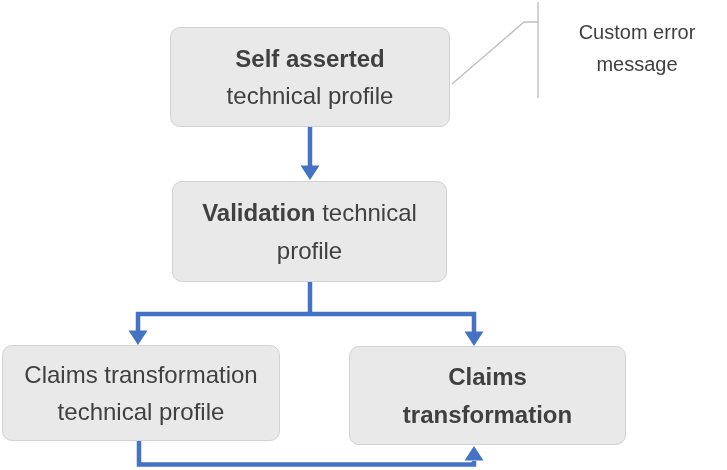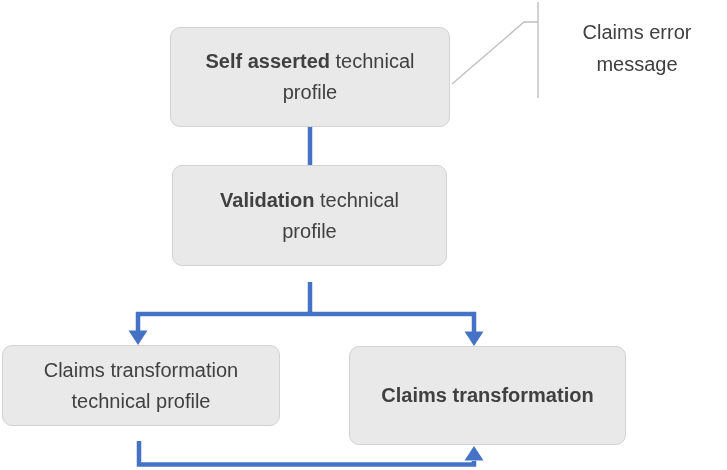--- a/index.html
+++ b/index.html
@@ -21,28 +21,28 @@
   .node {
     position: absolute;
     display: flex;
     align-items: center;
     justify-content: center;
     text-align: center;
     background: #e9e9e9;
     border: 1.6px solid #d2d2d2;
     border-radius: 10px;
     color: #404040;
-    font-size: 20px;
+    font-size: 24px;
     line-height: 1.55;
     padding: 0 18px;
   }
   .node b { font-weight: bold; }
   .node-self-asserted   { left: 170px; top: 27px;  width: 280px; height: 100px; }
-  .node-validation      { left: 172px; top: 165px; width: 275px; height: 101px; }
-  .node-claims-tp       { left: 2px;   top: 345px; width: 278px; height: 81px;  }
+  .node-validation      { left: 172px; top: 181px; width: 275px; height: 101px; }
+  .node-claims-tp       { left: 2px;   top: 345px; width: 278px; height: 96px;  }
   .node-claims-transform{ left: 349px; top: 346px; width: 277px; height: 99px;  }
   .callout-text {
     position: absolute;
     left: 551px; top: 16px;
     width: 172px;
     text-align: center;
     color: #404040;
     font-size: 20px;
     line-height: 1.62;
   }
@@ -79,15 +79,15 @@
   </div>
 
   <div class="node node-claims-tp">
     <span><b></b><span>Claims transformation technical profile</span></span>
   </div>
 
   <div class="node node-claims-transform">
     <span><b>Claims transformation</b><span></span></span>
   </div>
 
-  <div class="callout-text">Claims error message</div>
+  <div class="callout-text">Custom error message</div>
 
 </div>
 
 </body></html>

